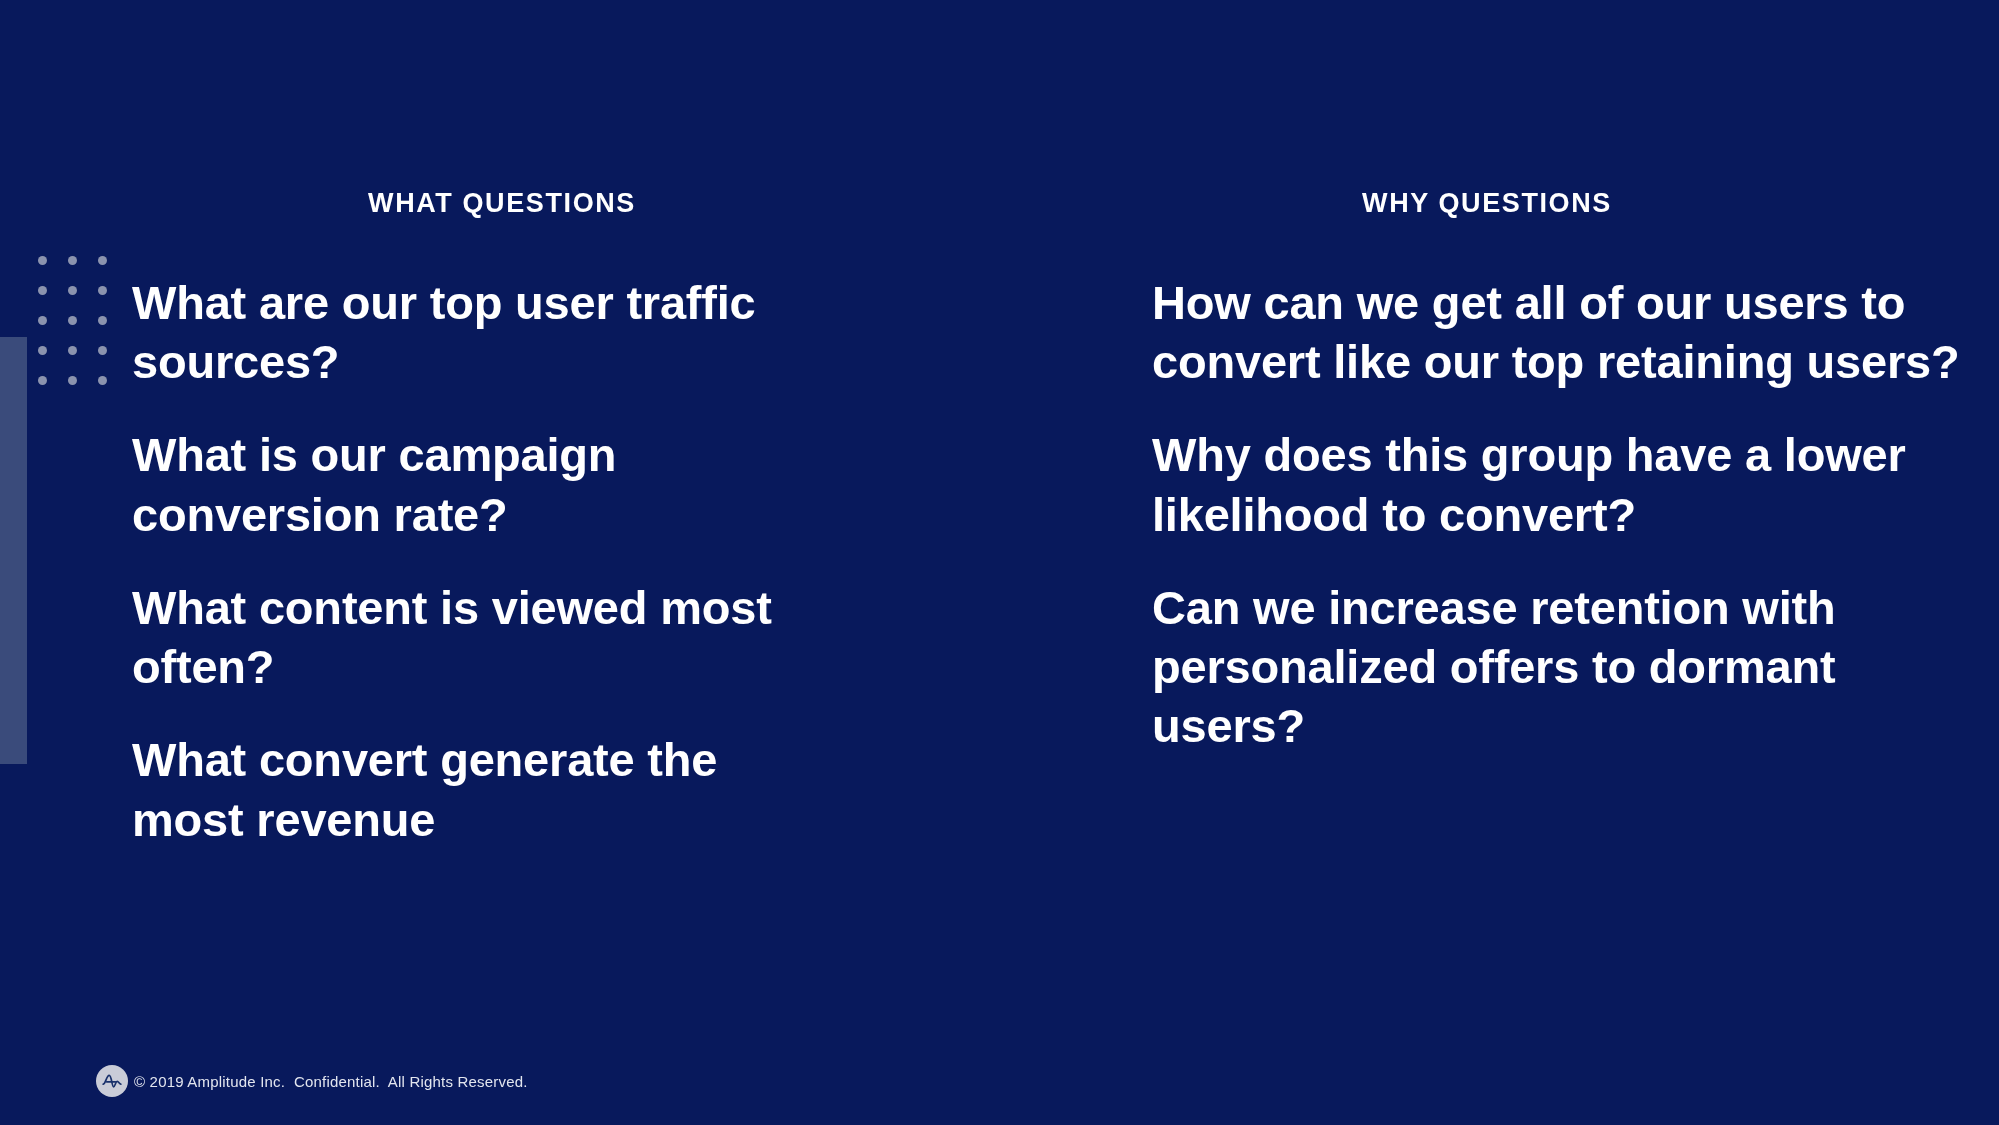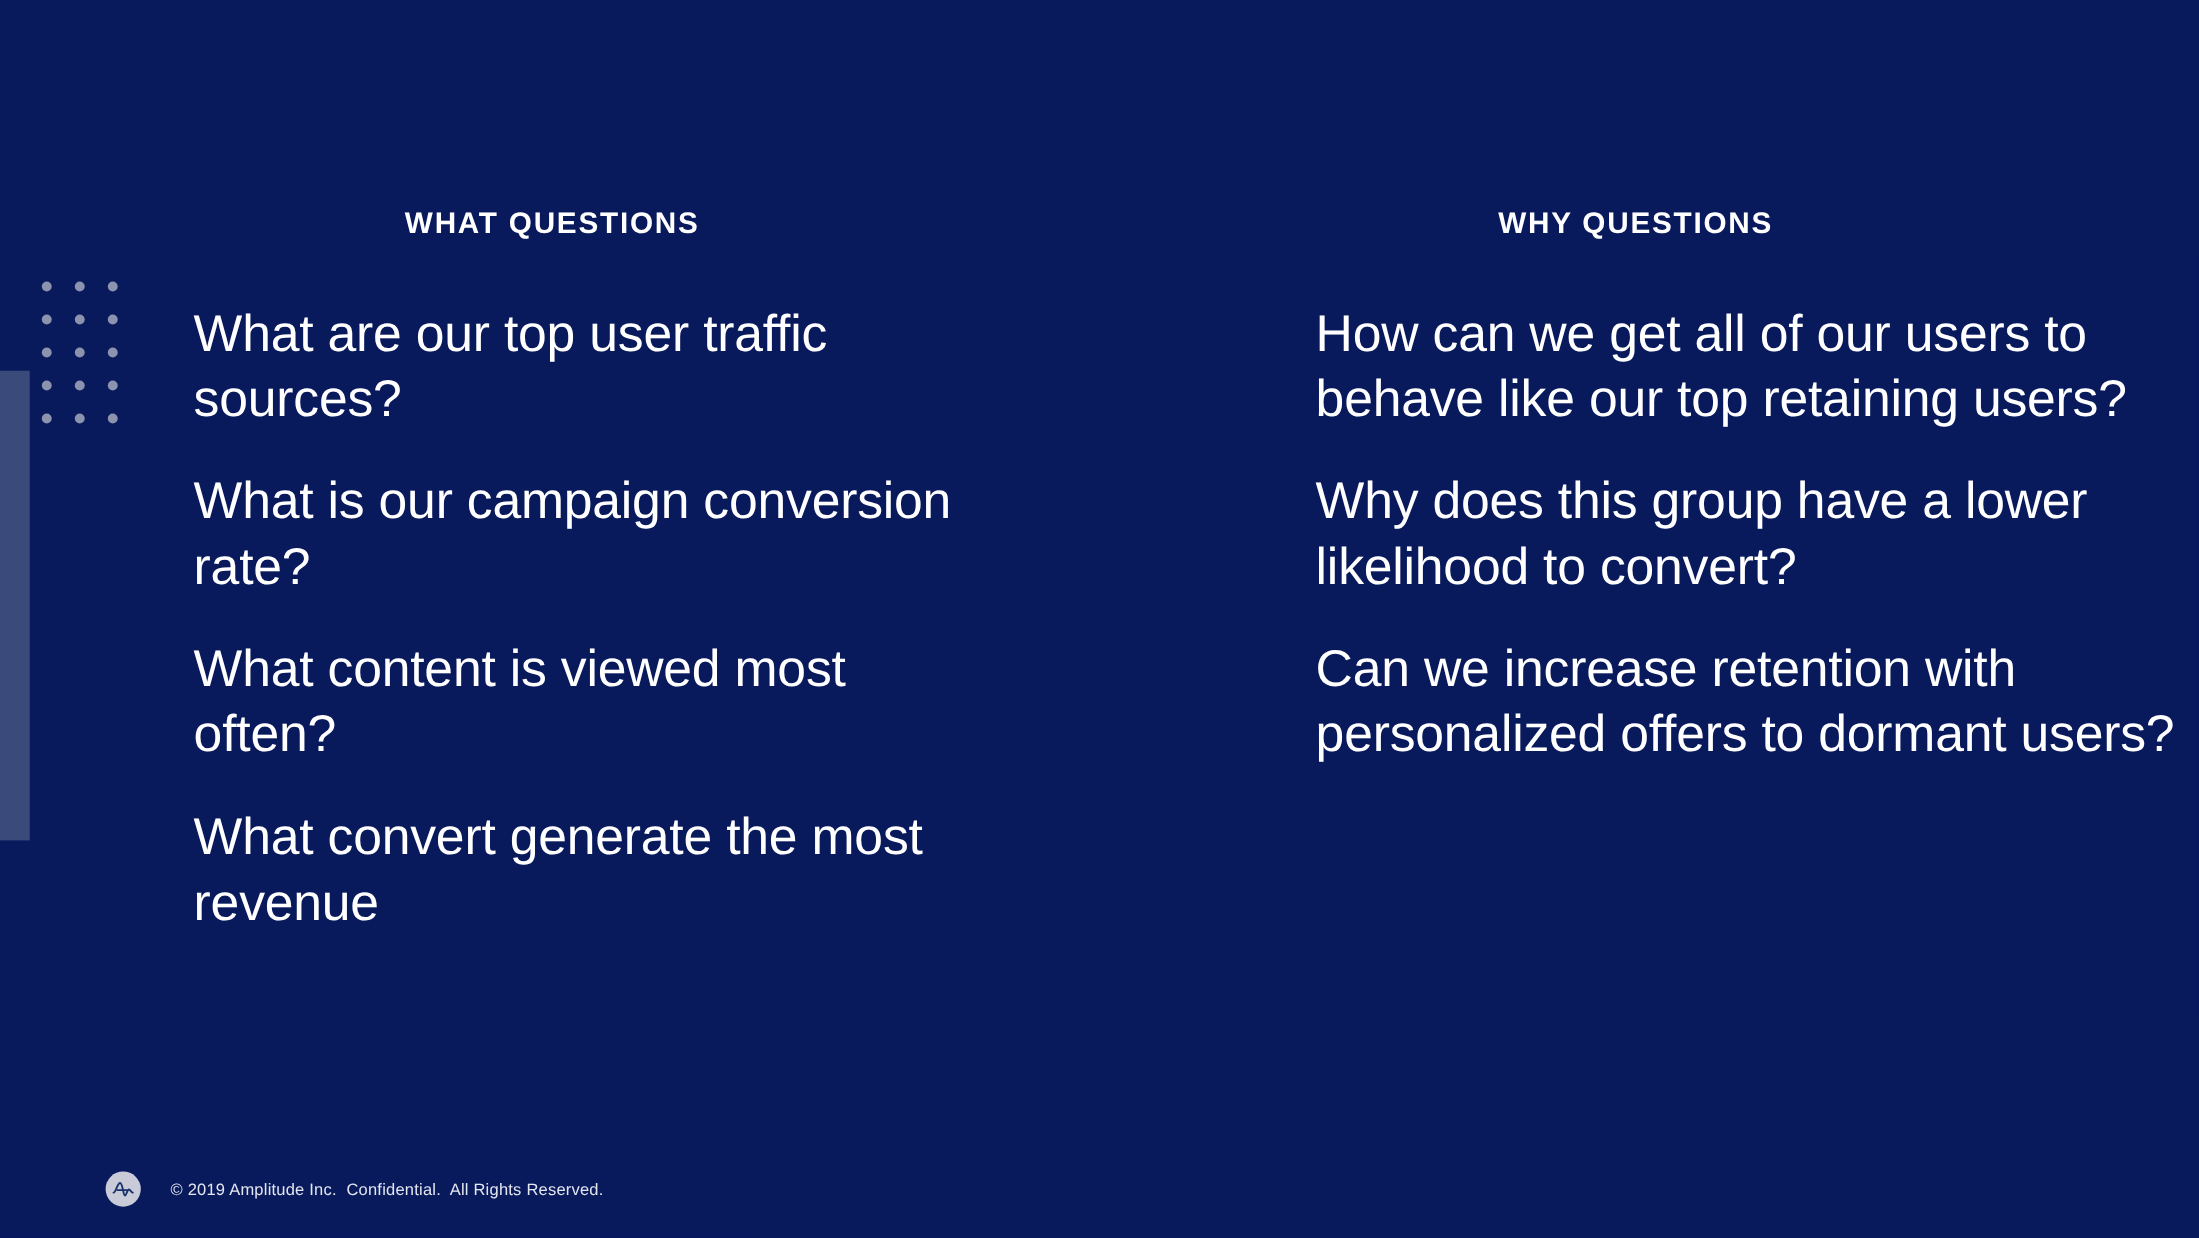--- a/index.html
+++ b/index.html
@@ -71,39 +71,38 @@
 
   .question-list {
     list-style: none;
     margin: 0;
     padding: 0;
   }
   .question-item {
     font-size: 47px;
     line-height: 1.26;
     color: #ffffff;
-    font-weight: 400;
+    font-weight: 700;
     margin-bottom: 34px;
     font-stretch: condensed;
     letter-spacing: -0.2px;
-    margin-left: 44px;
   }
   .question-item:last-child { margin-bottom: 0; }
 
   .column-what .question-item { max-width: 700px; }
   .column-why  .question-item { max-width: 810px; }
 
   
   .footer {
     position: absolute;
     left: 96px;
     bottom: 28px;
     display: flex;
     align-items: center;
-    gap: 27px;
+    gap: 6px;
   }
   .footer-logo {
     width: 32px;
     height: 32px;
     border-radius: 50%;
     background: #c9ccd8;
     display: flex;
     align-items: center;
     justify-content: center;
     flex: 0 0 auto;
@@ -147,21 +146,21 @@
       <li class="question-item">What are our top user traffic sources?</li>
       <li class="question-item">What is our campaign conversion rate?</li>
       <li class="question-item">What content is viewed most often?</li>
       <li class="question-item">What convert generate the most revenue</li>
     </ul>
   </div>
 
   <div class="column column-why">
     <h2 class="col-heading">WHY QUESTIONS</h2>
     <ul class="question-list">
-      <li class="question-item">How can we get all of our users to behave like our top retaining users?</li>
+      <li class="question-item">How can we get all of our users to convert like our top retaining users?</li>
       <li class="question-item">Why does this group have a lower likelihood to convert?</li>
       <li class="question-item">Can we increase retention with personalized offers to dormant users?</li>
     </ul>
   </div>
 
   <div class="footer">
     <span class="footer-logo">
       <svg width="24" height="24" viewBox="0 0 24 24" aria-hidden="true">
         <path d="M3.2 15.2 C5.4 15.2 6.6 6.4 9.2 6.4 C11.6 6.4 11.9 17.8 13.6 17.8 C15.0 17.8 15.6 12.4 17.2 12.4 C18.6 12.4 19.4 15.2 20.8 15.2" fill="none" stroke="#18306b" stroke-width="1.7" stroke-linecap="round" stroke-linejoin="round"></path>
         <path d="M6.6 12.9 H15.4" fill="none" stroke="#18306b" stroke-width="1.6" stroke-linecap="round"></path>

